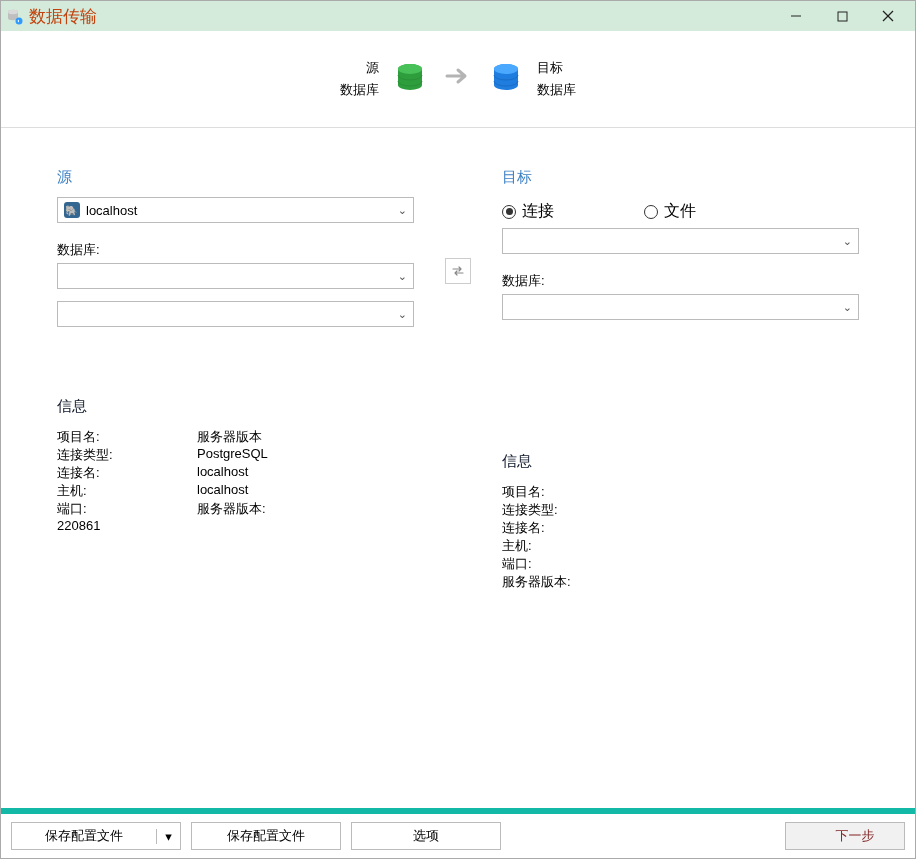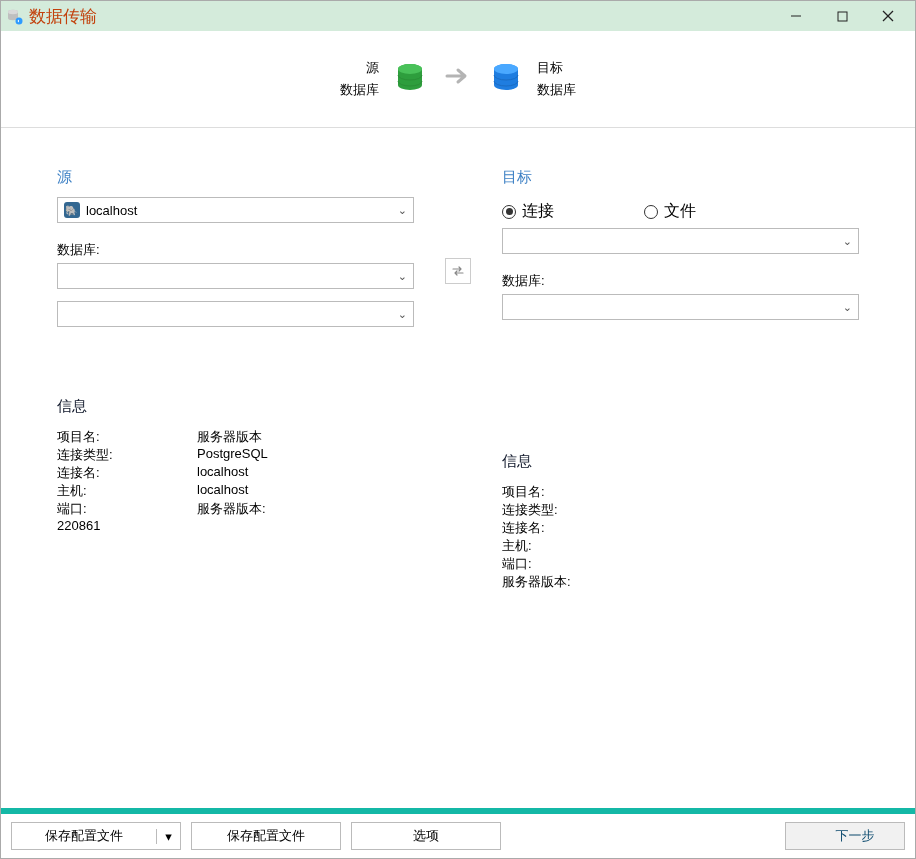--- a/index.html
+++ b/index.html
@@ -106,21 +106,21 @@
     background: #fff;
     padding: 0 16px;
     display: flex; align-items: center; justify-content: center;
     cursor: pointer;
     font-size: 13px;
     min-width: 150px;
   }
   .btn-split { display: flex; min-width: 170px; padding: 0; }
   .btn-split .main { flex: 1; display: flex; align-items: center; justify-content: center; padding: 0 16px; }
   .btn-split .drop { width: 24px; border-left: 1px solid #bbb; display: flex; align-items: center; justify-content: center; }
-  .btn-disabled { color: #0c4a6e; background: #f1f1f1; cursor: default; padding-left: 36px; }
+  .btn-disabled { color: #7f1d1d; background: #f1f1f1; cursor: default; padding-left: 36px; }
   .footer-spacer { flex: 1; }
 </style>
 </head>
 <body>
 
 <div class="titlebar">
   <span class="tb-icon">
     <svg width="18" height="18" viewBox="0 0 18 18">
       <ellipse cx="8" cy="5" rx="5" ry="2.2" fill="#bfbfbf"></ellipse>
       <path d="M3 5 v6 a5 2.2 0 0 0 10 0 v-6" fill="#bfbfbf"></path>

